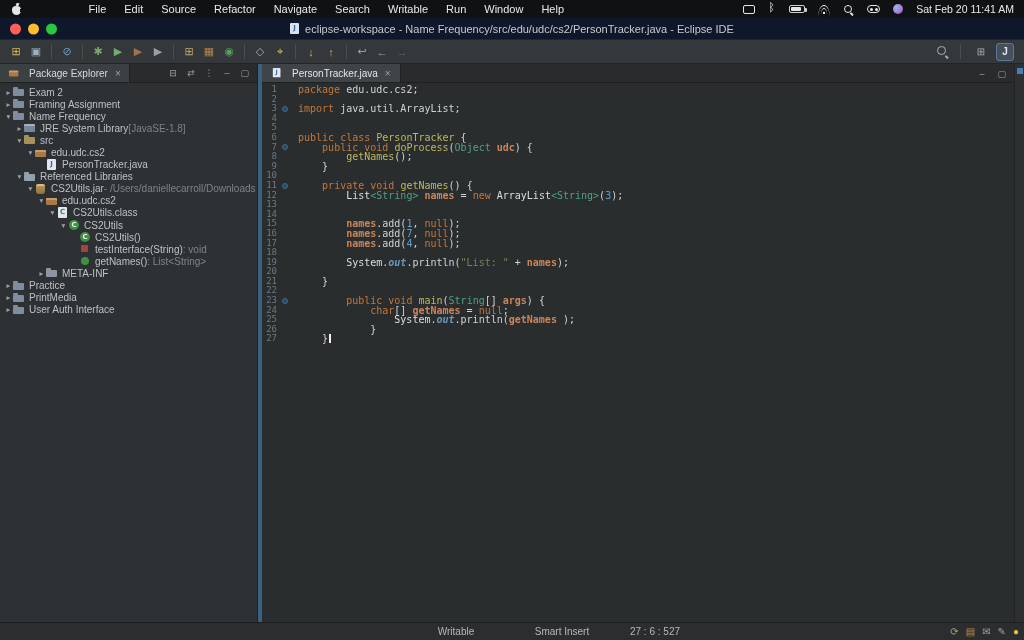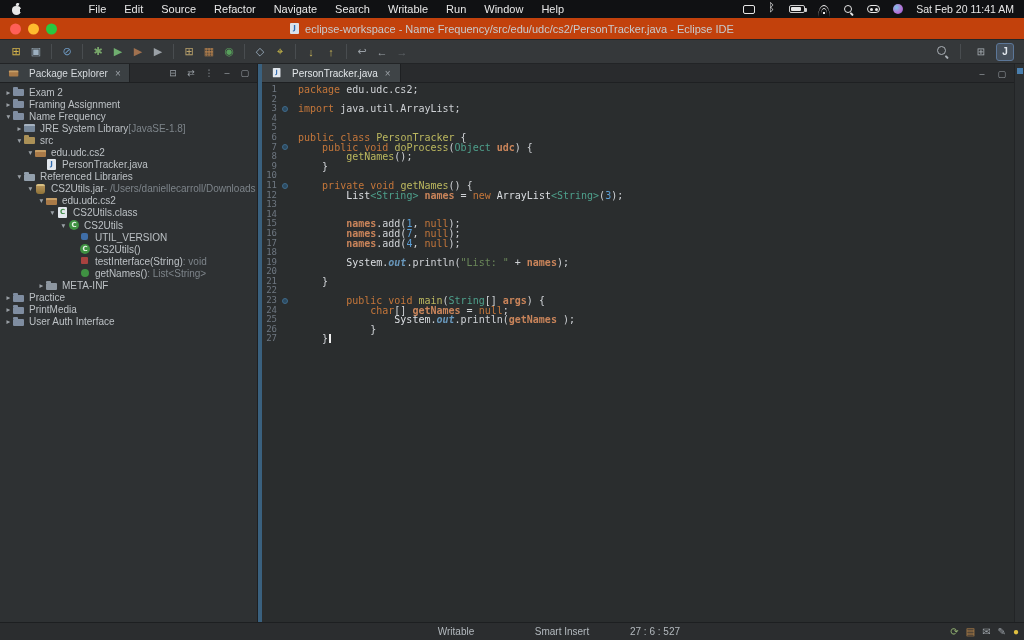--- a/index.html
+++ b/index.html
@@ -30,21 +30,21 @@
   .mic-wifi-icon::after{content:"";position:absolute;left:3px;top:3.5px;width:6px;height:5px;border-top:1.5px solid #e6e6e6;border-radius:50% 50% 0 0/100% 100% 0 0}
   .mic-search-icon{width:11px;height:11px}
   .mic-search-icon::before{content:"";position:absolute;left:1px;top:1px;width:6px;height:6px;border:1.4px solid #e6e6e6;border-radius:50%}
   .mic-search-icon::after{content:"";position:absolute;left:8.2px;top:8.2px;width:4px;height:1.5px;background:#e6e6e6;transform:rotate(45deg);transform-origin:0 0;border-radius:1px}
   .mic-control-center-icon{width:13px;height:8px;border:1px solid #e6e6e6;border-radius:4px}
   .mic-control-center-icon::before{content:"";position:absolute;left:1.5px;top:1.5px;width:3px;height:3px;background:#e6e6e6;border-radius:50%}
   .mic-control-center-icon::after{content:"";position:absolute;right:1.5px;bottom:1.5px;width:3px;height:3px;background:#e6e6e6;border-radius:50%}
   .mic-siri-icon{width:10px;height:10px;border-radius:50%;background:radial-gradient(circle at 35% 35%,#7ec4e8,#b76fd4 60%,#4a52c9)}
 
   
-  .titlebar{height:22px;background:#c2410c;border-bottom:1px solid #242628;position:relative;display:flex;align-items:center;justify-content:center;color:#c7cbcf;font-size:11px}
+  .titlebar{height:22px;background:#0f172a;border-bottom:1px solid #242628;position:relative;display:flex;align-items:center;justify-content:center;color:#c7cbcf;font-size:11px}
   .tl{position:absolute;top:50%;transform:translateY(-50%);width:11px;height:11px;border-radius:50%}
   .tl-red{left:10px;background:#ff5f57}.tl-yellow{left:28px;background:#febc2e}.tl-green{left:46px;background:#28c840}
   .title-icon{width:9px;height:11px;background:#dbe2ea;border-radius:1px;position:relative;margin-right:6px;flex:none}
   .title-icon::before{content:"J";position:absolute;left:0;top:0;width:9px;text-align:center;font:bold 7px/11px "DejaVu Sans",sans-serif;color:#2f6bb0}
 
   
   .toolbar{height:24px;background:#35383a;border-bottom:1px solid #222426;display:flex;align-items:center;padding:0 6px}
   .toolbar-left{display:flex;align-items:center}
   .tbtn{width:20px;height:20px;display:flex;align-items:center;justify-content:center;font-size:11px;border-radius:3px}
   .tsep{width:1px;height:15px;background:#494d50;margin:0 5px}
@@ -273,25 +273,20 @@
             <span class="tico ti-classfile"></span>
             <span class="tlabel">CS2Utils.class</span>
           </div>
           <div class="trow" style="padding-left: 59px;">
             <span class="arr">▾</span>
             <span class="tico ti-class"></span>
             <span class="tlabel">CS2Utils</span>
           </div>
           <div class="trow" style="padding-left: 70px;">
             <span class="arr"></span>
-            <span class="tico ti-field"></span>
-            <span class="tlabel">UTIL_VERSION</span>
-          </div>
-          <div class="trow" style="padding-left: 70px;">
-            <span class="arr"></span>
             <span class="tico ti-ctor"></span>
             <span class="tlabel">CS2Utils()</span>
           </div>
           <div class="trow" style="padding-left: 70px;">
             <span class="arr"></span>
             <span class="tico ti-method-red"></span>
             <span class="tlabel">testInterface(String)</span>
             <span class="tsuffix"> : void</span>
           </div>
           <div class="trow" style="padding-left: 70px;">

